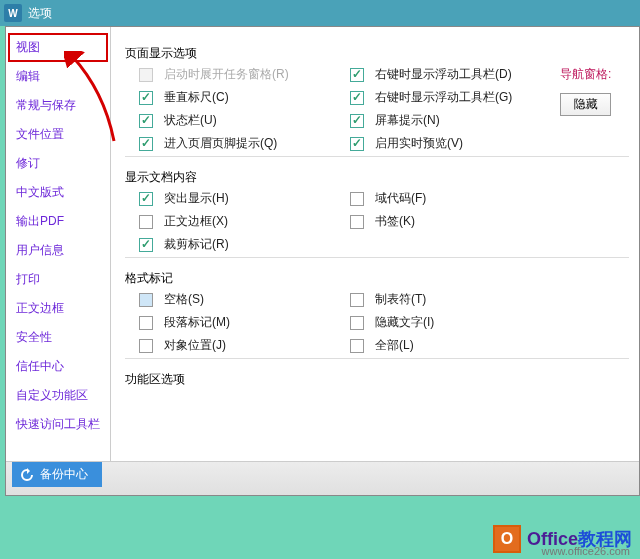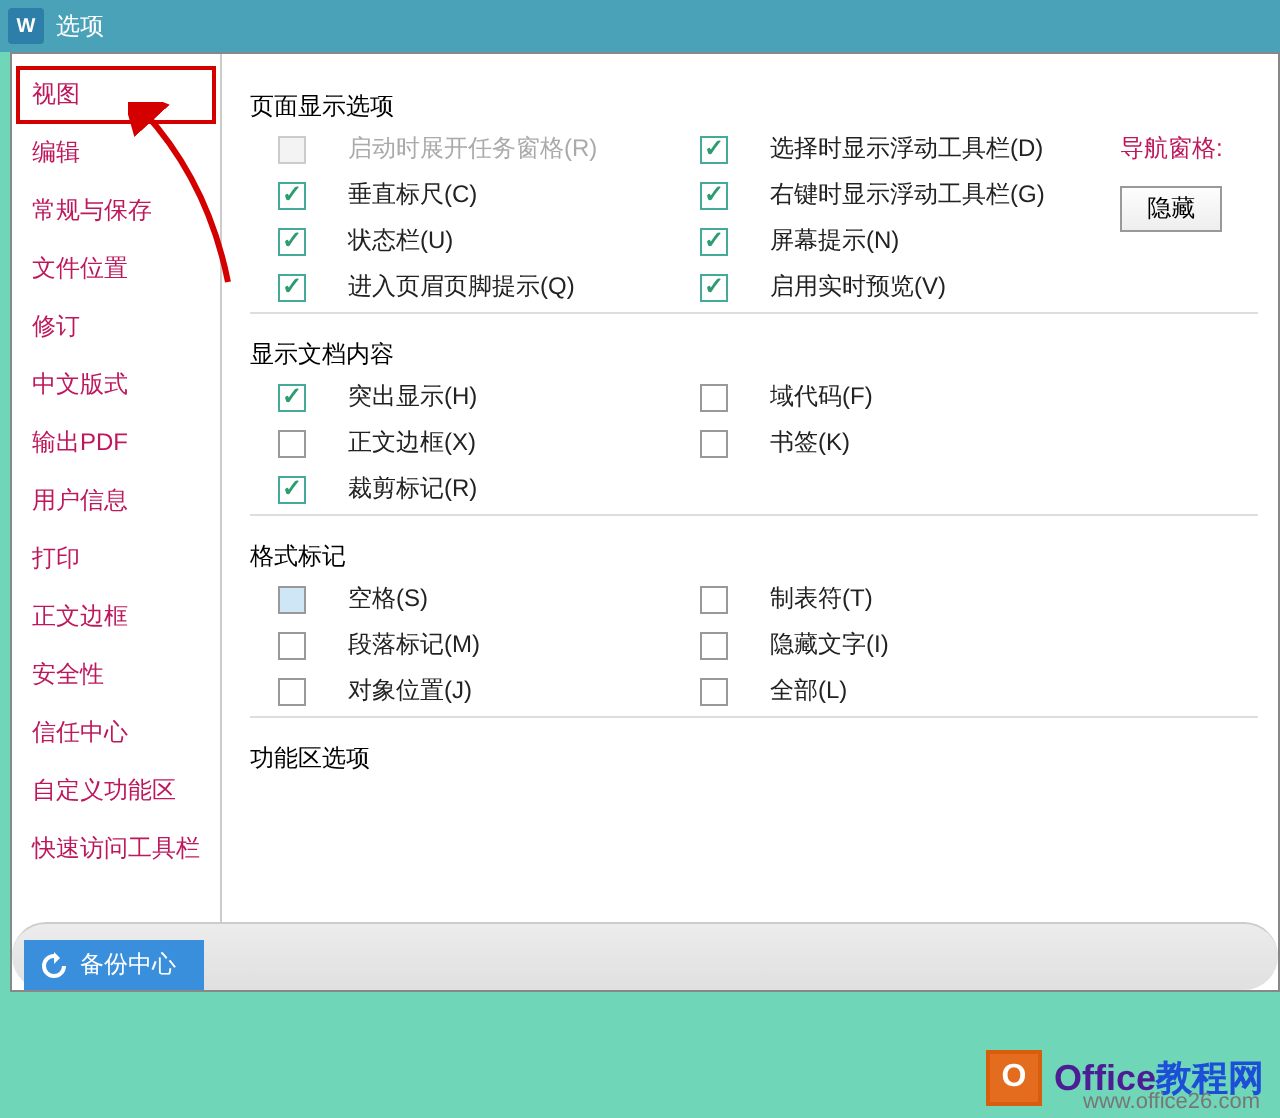--- a/index.html
+++ b/index.html
@@ -45,21 +45,21 @@
   .sidebar {
     width: 105px;
     border-right: 1px solid #ccc;
     padding-top: 6px;
     background: #fff;
     position: relative;
   }
   .side-item {
     padding: 6px 10px;
     cursor: pointer;
-    color: #be185d;
+    color: #6d28d9;
   }
   .side-item.active {
     border: 2px solid #d40000;
     margin: 0 2px;
     padding: 4px 6px;
   }
   .arrow {
     position: absolute;
     left: 58px;
     top: 24px;
@@ -83,21 +83,21 @@
   .cols {
     display: flex;
   }
   .col { display: flex; flex-direction: column; gap: 6px; }
   .col.c1 { width: 225px; padding-left: 14px; }
   .col.c2 { width: 210px; padding-left: 0; }
   .col.c3 { padding-left: 0; }
   label.cb {
     display: flex;
     align-items: center;
-    gap: 21px;
+    gap: 11px;
     color: #222;
     cursor: pointer;
   }
   label.cb input[type="checkbox"] {
     width: 14px; height: 14px;
     appearance: none;
     border: 1px solid #999;
     background: #fff;
     position: relative;
   }
@@ -125,23 +125,22 @@
     font-size: 12px;
     cursor: pointer;
     margin-bottom: 10px;
     min-width: 50px;
   }
   .bottom-bar {
     height: 34px;
     background: linear-gradient(#ececec,#e0e0e0);
     border-top: 1px solid #ccc;
     display: flex;
-    align-items: flex-end;
+    align-items: flex-start;
     padding-left: 6px;
-    border-radius: 17px;
   }
   .backup-btn {
     background: #3a8fdc;
     color: #fff;
     padding: 4px 14px 4px 8px;
     display: flex;
     align-items: center;
     gap: 6px;
     cursor: pointer;
   }
@@ -226,21 +225,21 @@
                 <span>状态栏(U)</span>
               </label>
             <label class="cb">
                 <input type="checkbox" checked="" style="">
                 <span>进入页眉页脚提示(Q)</span>
               </label>
           </div>
           <div class="col c2">
             <label class="cb">
                 <input type="checkbox" checked="" style="">
-                <span>选择时显示浮动工具栏(D)</span>
+                <span>右键时显示浮动工具栏(D)</span>
               </label>
             <label class="cb">
                 <input type="checkbox" checked="" style="">
                 <span>右键时显示浮动工具栏(G)</span>
               </label>
             <label class="cb">
                 <input type="checkbox" checked="" style="">
                 <span>屏幕提示(N)</span>
               </label>
             <label class="cb">

